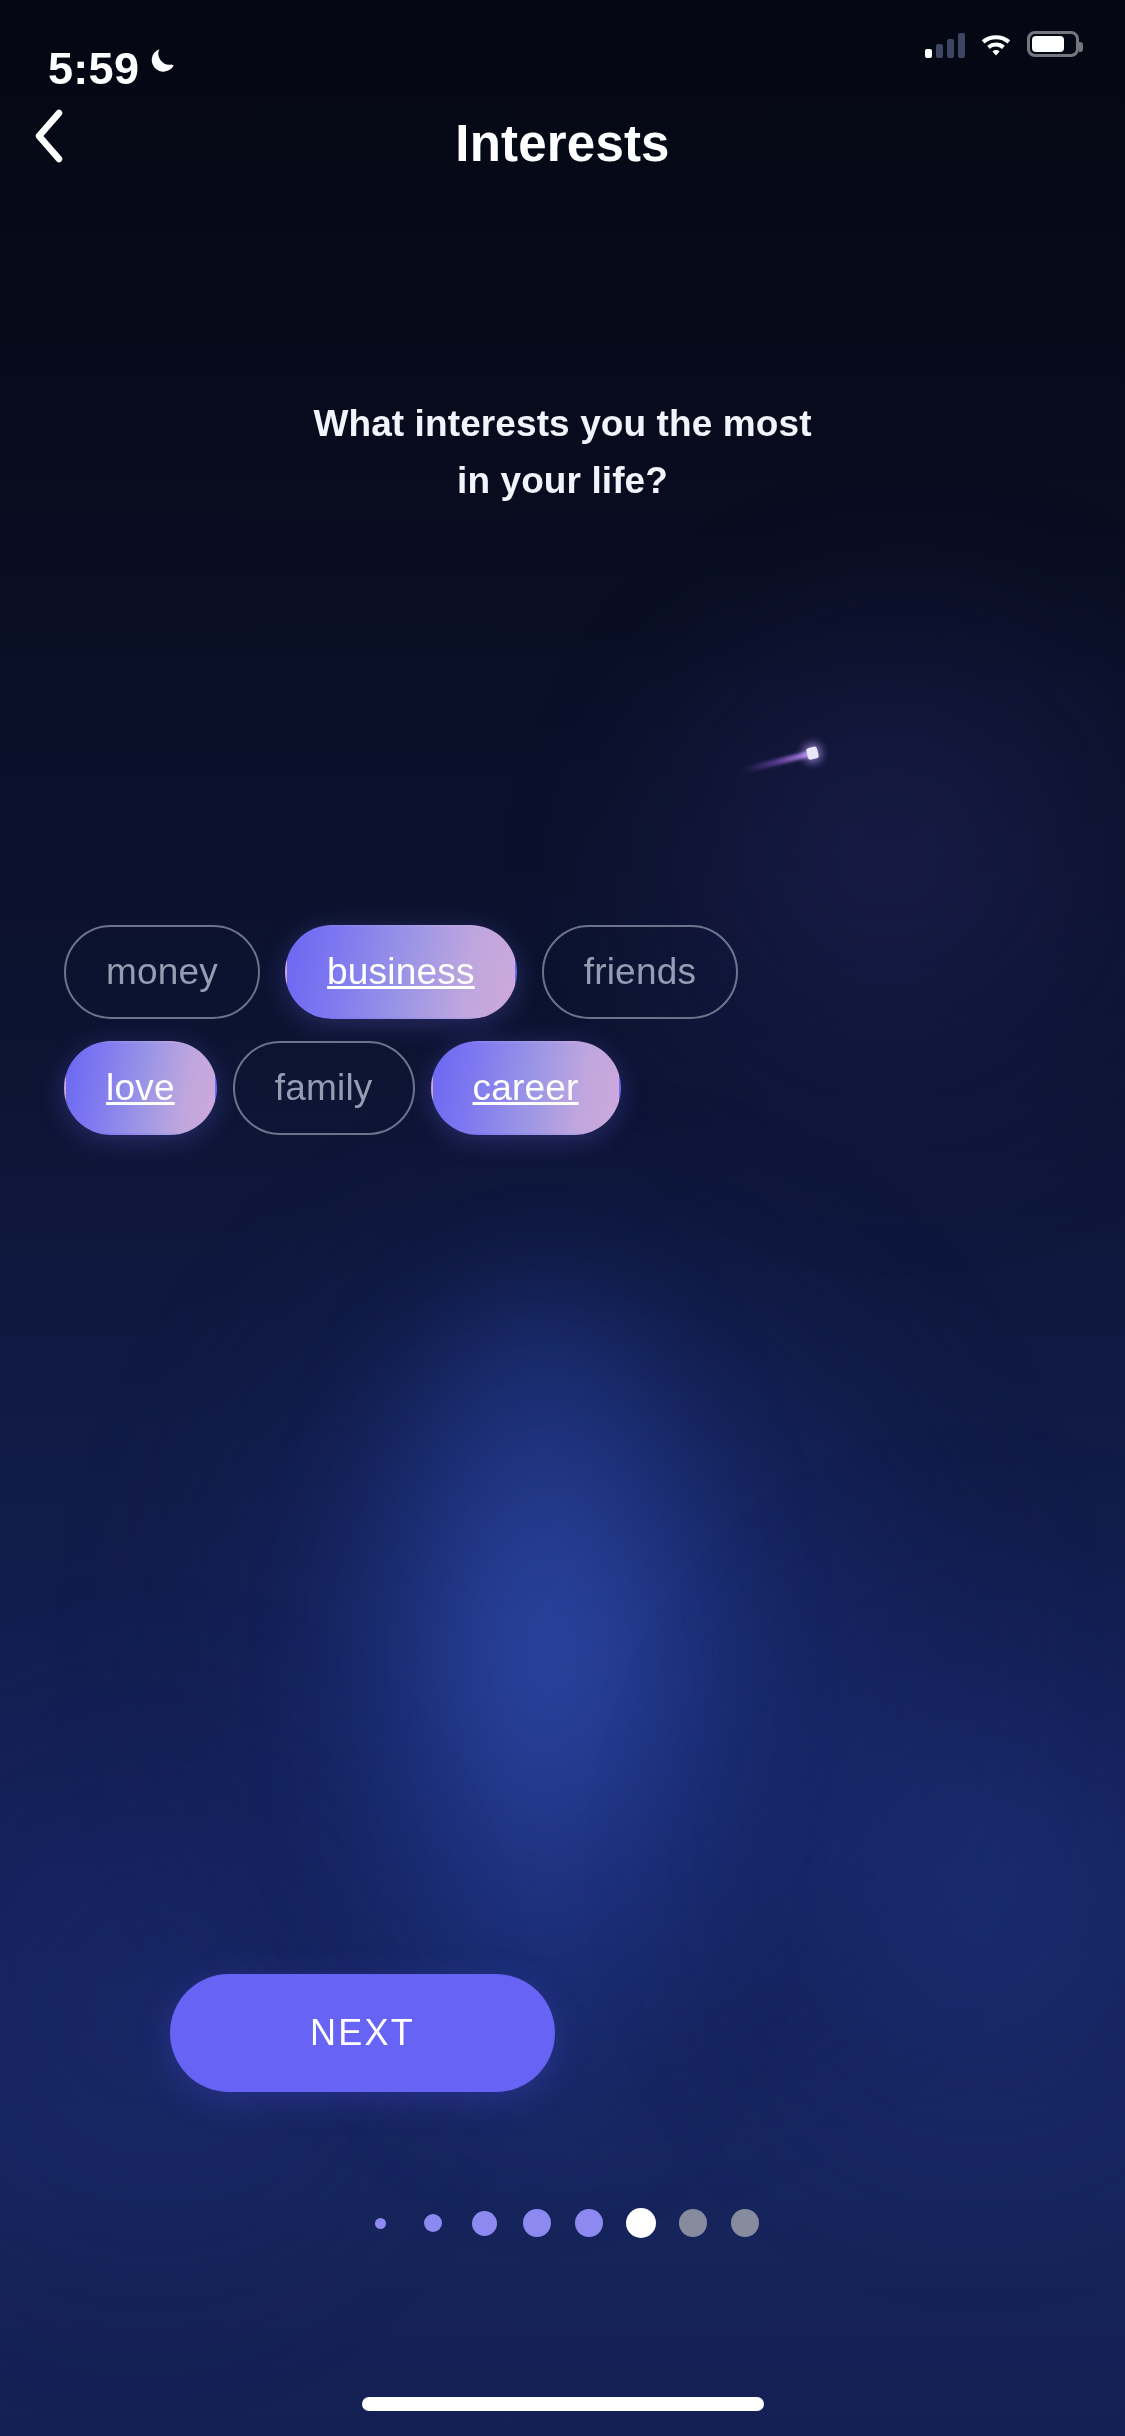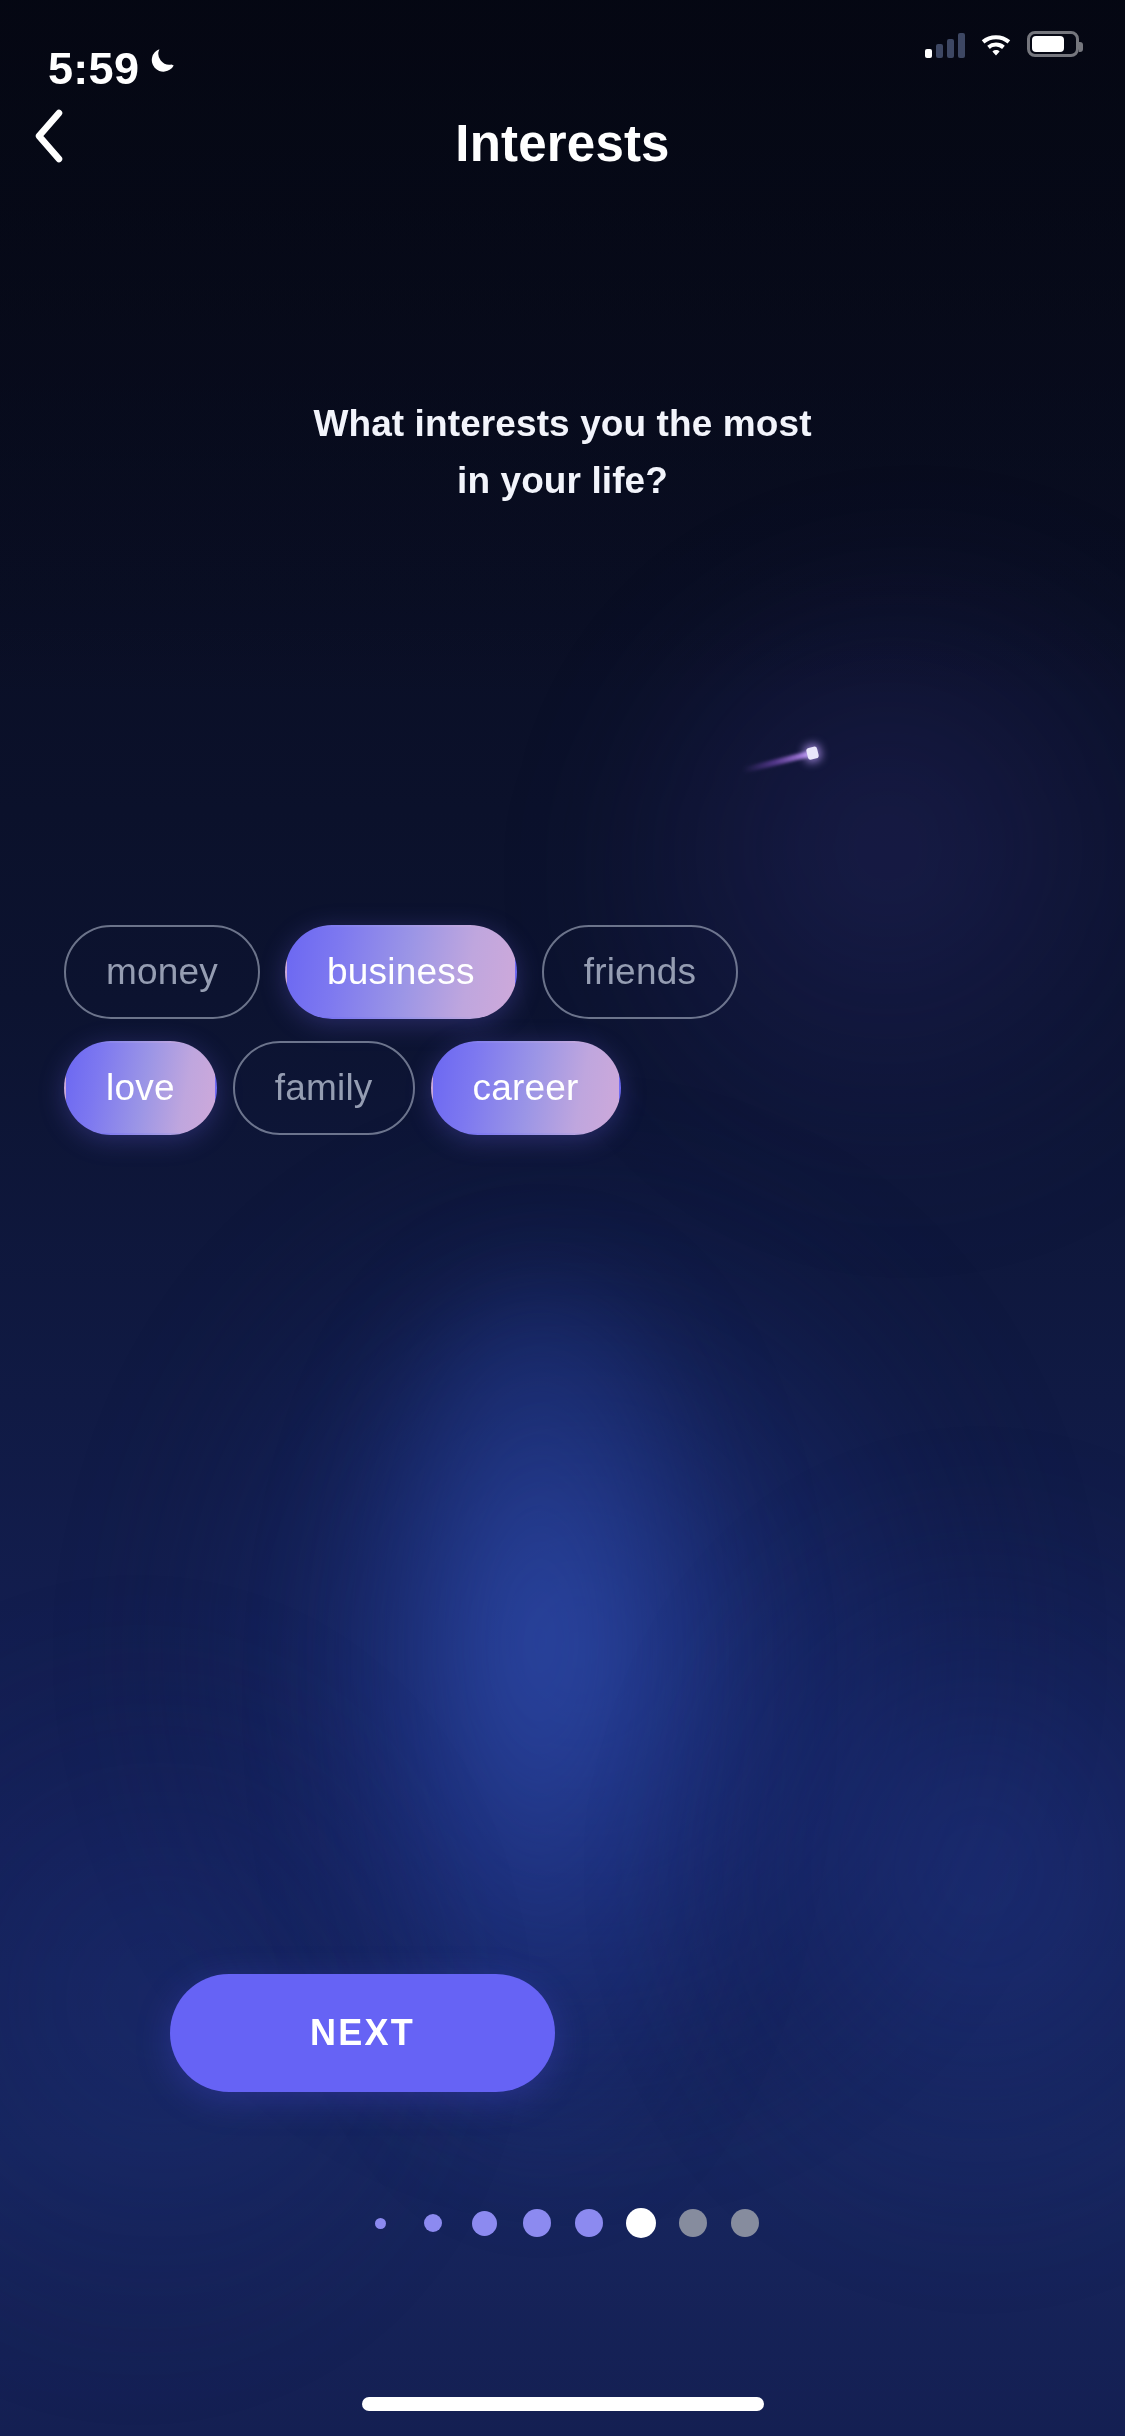--- a/index.html
+++ b/index.html
@@ -226,34 +226,35 @@
   .chip.on {
     border:2px solid transparent;
     color:#FFFFFF;
     background:linear-gradient(100deg,
         #6B67F2 0%,
         #7D78F0 22%,
         #9B95E6 52%,
         #BFA6DE 78%,
         #CEA9DA 100%);
     box-shadow:0 5px 26px rgba(110,100,230,0.30);
+    text-decoration:underline;
   }
 
   
   #next-btn {
     position:absolute;
     left:170px; top:1974px;
     width:385px; height:118px;
     border-radius:59px;
     background:#6663F5;
     border:none;
     color:#FFFFFF;
     font-family:"Liberation Sans", sans-serif;
     font-size:36px;
-    font-weight:700;
+    font-weight:400;
     letter-spacing:2.2px;
     cursor:pointer;
     z-index:25;
     box-shadow:0 8px 34px rgba(83,78,230,0.30);
   }
 
   
   #dots {
     position:absolute; left:0; top:2198px;
     width:1125px; height:50px;

